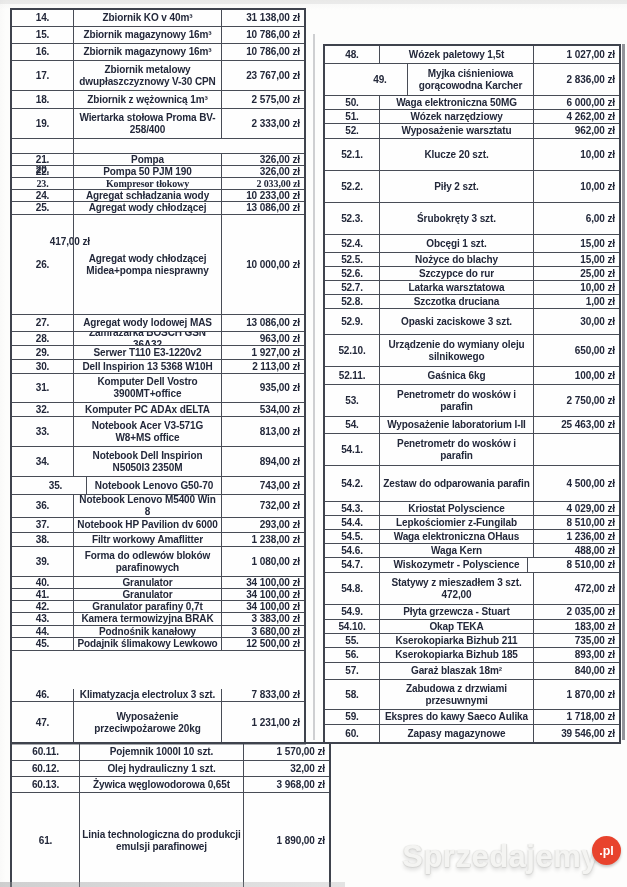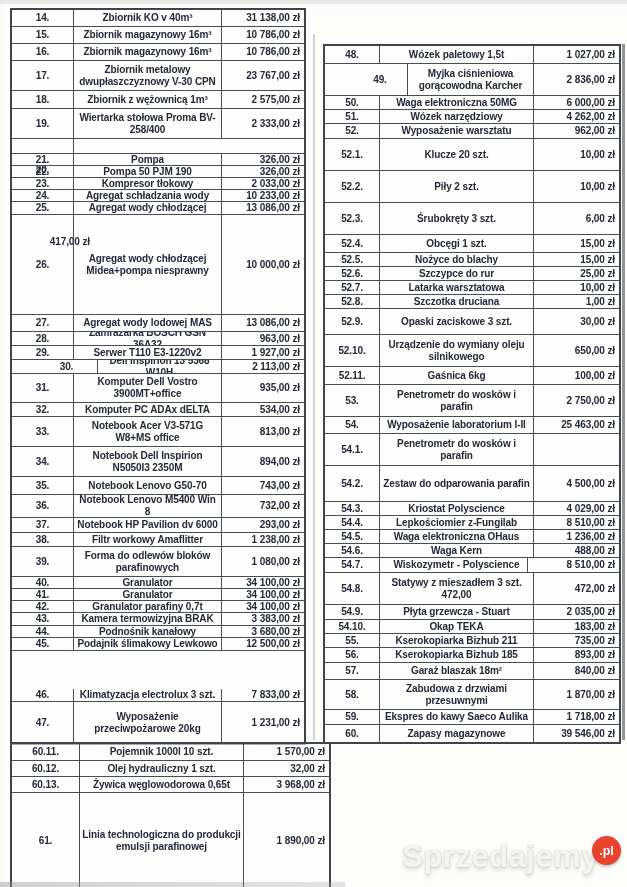--- a/index.html
+++ b/index.html
@@ -145,21 +145,21 @@
       <div class="tr" style="height: 12px;">
         <div class="td no">21.</div>
         <div class="td nm">Pompa</div>
         <div class="td pr">326,00 zł</div>
       </div>
       <div class="tr" style="height: 12px;">
         <div class="td no">22.</div>
         <div class="td nm">Pompa 50 PJM 190</div>
         <div class="td pr">326,00 zł</div>
       </div>
-      <div class="tr" style="height: 12px;">
+      <div class="tr" style="height: 12px; font-family: Liberation Serif, serif;">
         <div class="td no">23.</div>
         <div class="td nm">Kompresor tłokowy</div>
         <div class="td pr">2 033,00 zł</div>
       </div>
       <div class="tr" style="height: 12px;">
         <div class="td no">24.</div>
         <div class="td nm">Agregat schładzania wody</div>
         <div class="td pr">10 233,00 zł</div>
       </div>
       <div class="tr" style="height: 13px;">
@@ -180,21 +180,21 @@
       <div class="tr" style="height: 14px;">
         <div class="td no">28.</div>
         <div class="td nm">Zamrażarka BOSCH GSN 36A32</div>
         <div class="td pr">963,00 zł</div>
       </div>
       <div class="tr" style="height: 14px;">
         <div class="td no">29.</div>
         <div class="td nm">Serwer T110 E3-1220v2</div>
         <div class="td pr">1 927,00 zł</div>
       </div>
-      <div class="tr" style="height: 14px; padding-left: 24px;">
+      <div class="tr" style="height: 14px;">
         <div class="td no">30.</div>
         <div class="td nm">Dell Inspirion 13 5368 W10H</div>
         <div class="td pr">2 113,00 zł</div>
       </div>
       <div class="tr" style="height: 29px;">
         <div class="td no">31.</div>
         <div class="td nm">Komputer Dell Vostro 3900MT+office</div>
         <div class="td pr">935,00 zł</div>
       </div>
       <div class="tr" style="height: 14px;">
@@ -205,21 +205,21 @@
       <div class="tr" style="height: 30px;">
         <div class="td no">33.</div>
         <div class="td nm">Notebook Acer V3-571G W8+MS office</div>
         <div class="td pr">813,00 zł</div>
       </div>
       <div class="tr" style="height: 30px;">
         <div class="td no">34.</div>
         <div class="td nm">Notebook Dell Inspirion N5050I3 2350M</div>
         <div class="td pr">894,00 zł</div>
       </div>
-      <div class="tr" style="height: 18px;">
+      <div class="tr" style="height: 18px; padding-left: 13px;">
         <div class="td no">35.</div>
         <div class="td nm">Notebook Lenovo G50-70</div>
         <div class="td pr">743,00 zł</div>
       </div>
       <div class="tr" style="height: 23px;">
         <div class="td no">36.</div>
         <div class="td nm">Notebook Lenovo M5400 Win 8</div>
         <div class="td pr">732,00 zł</div>
       </div>
       <div class="tr" style="height: 15px;">

